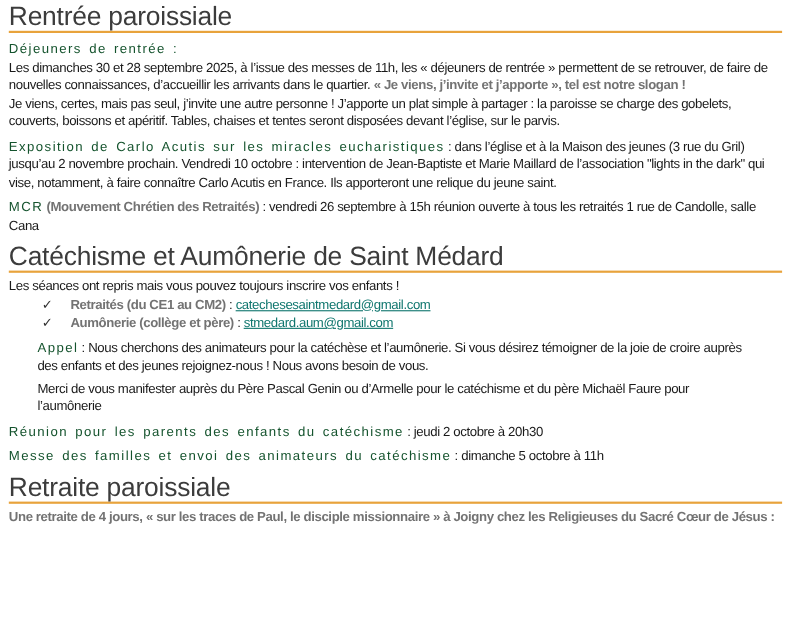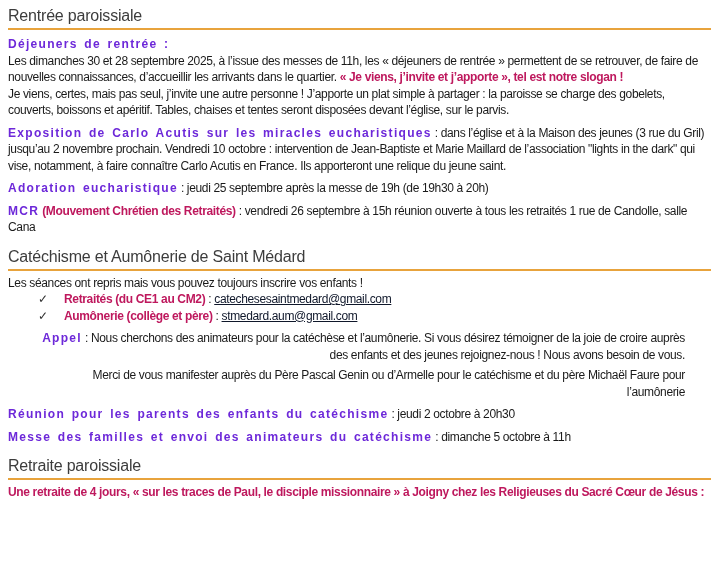--- a/index.html
+++ b/index.html
@@ -9,53 +9,53 @@
     font-family: "Liberation Sans", sans-serif;
     color: #1a1a1a;
   }
   .page {
     padding: 3px 8px 0 8px;
     font-size: 12px;
     line-height: 16.5px;
     letter-spacing: -0.35px;
   }
   .sec-title {
-    font-size: 16px;
+    font-size: 24px;
     font-weight: 400;
     color: #3c3c3c;
     margin: 10px 0 1px 0;
     line-height: 22px;
     letter-spacing: -0.2px;
   }
   .sec-title.first { margin-top: 2px; }
   .rule {
     height: 2px;
     background: #E8A33C;
     margin: 0 0 3px 0;
   }
   .para { margin: 6px 0 0 0; }
   .tight { margin-top: 4px; }
   .hd {
-    font-weight: 700;
+    font-weight: 400;
     letter-spacing: 1.3px;
     word-spacing: 2px;
-    color: #6d28d9;
+    color: #14532d;
   }
   .hd-block { display: block; }
-  .b { font-weight: 700; color: #be185d; }
-  .center { text-align: right; padding: 0 26px; }
+  .b { font-weight: 700; color: #737373; }
+  .center { text-align: left; padding: 0 26px; }
   .li { padding-left: 30px; }
   .check {
     display: inline-block;
     width: 26px;
     color: #333;
     letter-spacing: 0;
   }
   .link {
-    color: #0f172a;
+    color: #0f766e;
     text-decoration: underline;
     cursor: pointer;
   }
 </style>
 </head>
 <body>
 
 <div class="page">
 
   <h1 class="sec-title first">Rentrée paroissiale</h1>
@@ -65,23 +65,20 @@
     <span class="hd hd-block">Déjeuners de rentrée :</span>
     <span>Les dimanches 30 et 28 septembre 2025, à l’issue des messes de 11h, les « déjeuners de rentrée » permettent de se retrouver, de faire de nouvelles connaissances, d’accueillir les arrivants dans le quartier. </span><span class="b">« Je viens, j’invite et j’apporte », tel est notre slogan !</span>
     <br>
     <span>Je viens, certes, mais pas seul, j’invite une autre personne ! J’apporte un plat simple à partager : la paroisse se charge des gobelets, couverts, boissons et apéritif. Tables, chaises et tentes seront disposées devant l’église, sur le parvis.</span>
   </p>
 
   <p class="para">
     <span class="hd">Exposition de Carlo Acutis sur les miracles eucharistiques</span><span> : dans l’église et à la Maison des jeunes (3 rue du Gril) jusqu’au 2 novembre prochain. Vendredi 10 octobre : intervention de Jean-Baptiste et Marie Maillard de l’association "lights in the dark" qui vise, notamment, à faire connaître Carlo Acutis en France. Ils apporteront une relique du jeune saint.</span>
   </p>
 
-  <p class="para">
-    <span class="hd">Adoration eucharistique</span><span> : jeudi 25 septembre après la messe de 19h (de 19h30 à 20h)</span>
-  </p>
 
   <p class="para">
     <span class="hd">MCR</span><span class="b"> (Mouvement Chrétien des Retraités)</span><span> : vendredi 26 septembre à 15h réunion ouverte à tous les retraités 1 rue de Candolle, salle Cana</span>
   </p>
 
 
   <h1 class="sec-title">Catéchisme et Aumônerie de Saint Médard</h1>
   <div class="rule"></div>
 
   <p class="para tight">Les séances ont repris mais vous pouvez toujours inscrire vos enfants !</p>

